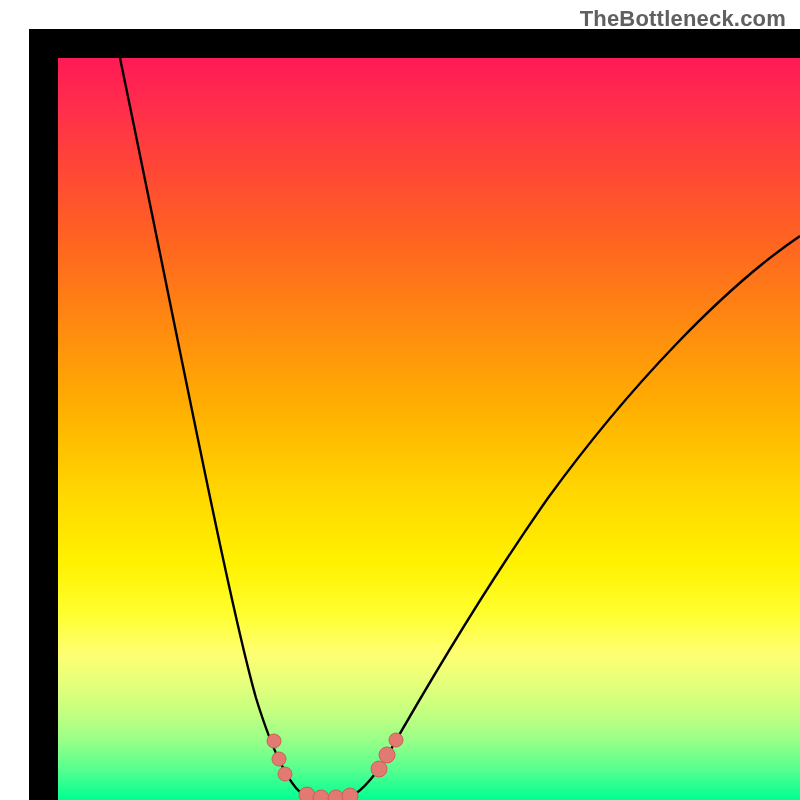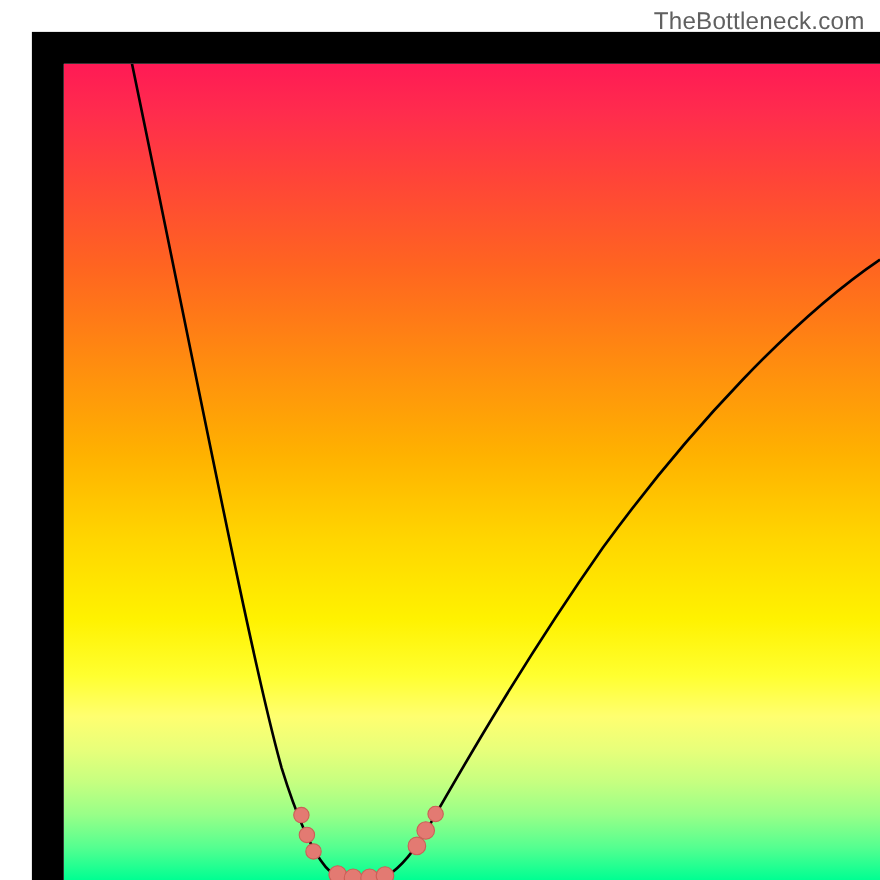--- a/index.html
+++ b/index.html
@@ -9,21 +9,21 @@
     height: 800px;
     background: #ffffff;
     overflow: hidden;
   }
   .watermark {
     position: absolute;
     top: 6px;
     right: 14px;
     font-family: Arial, Helvetica, sans-serif;
     font-size: 22px;
-    font-weight: 400;
+    font-weight: 700;
     color: #606060;
     letter-spacing: 0.2px;
     z-index: 20;
   }
   .frame {
     position: absolute;
     top: 29px;
     left: 29px;
     width: 742px;
     height: 742px;

